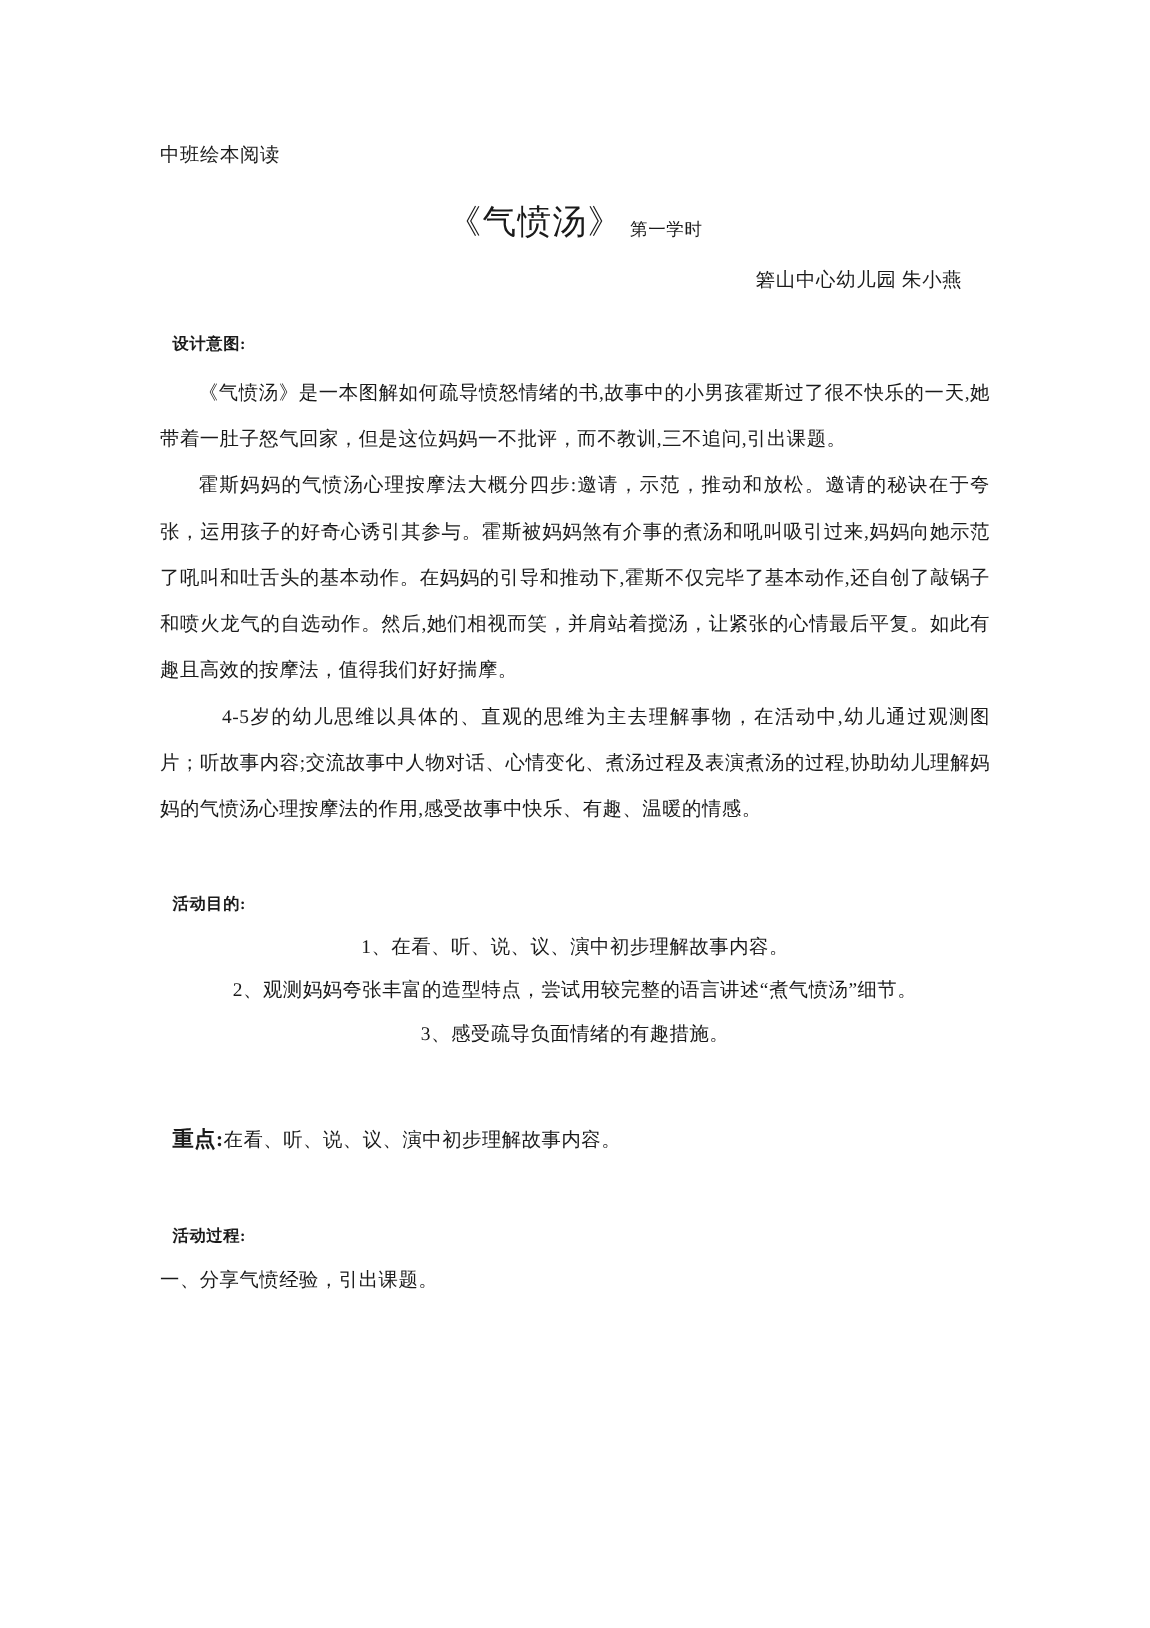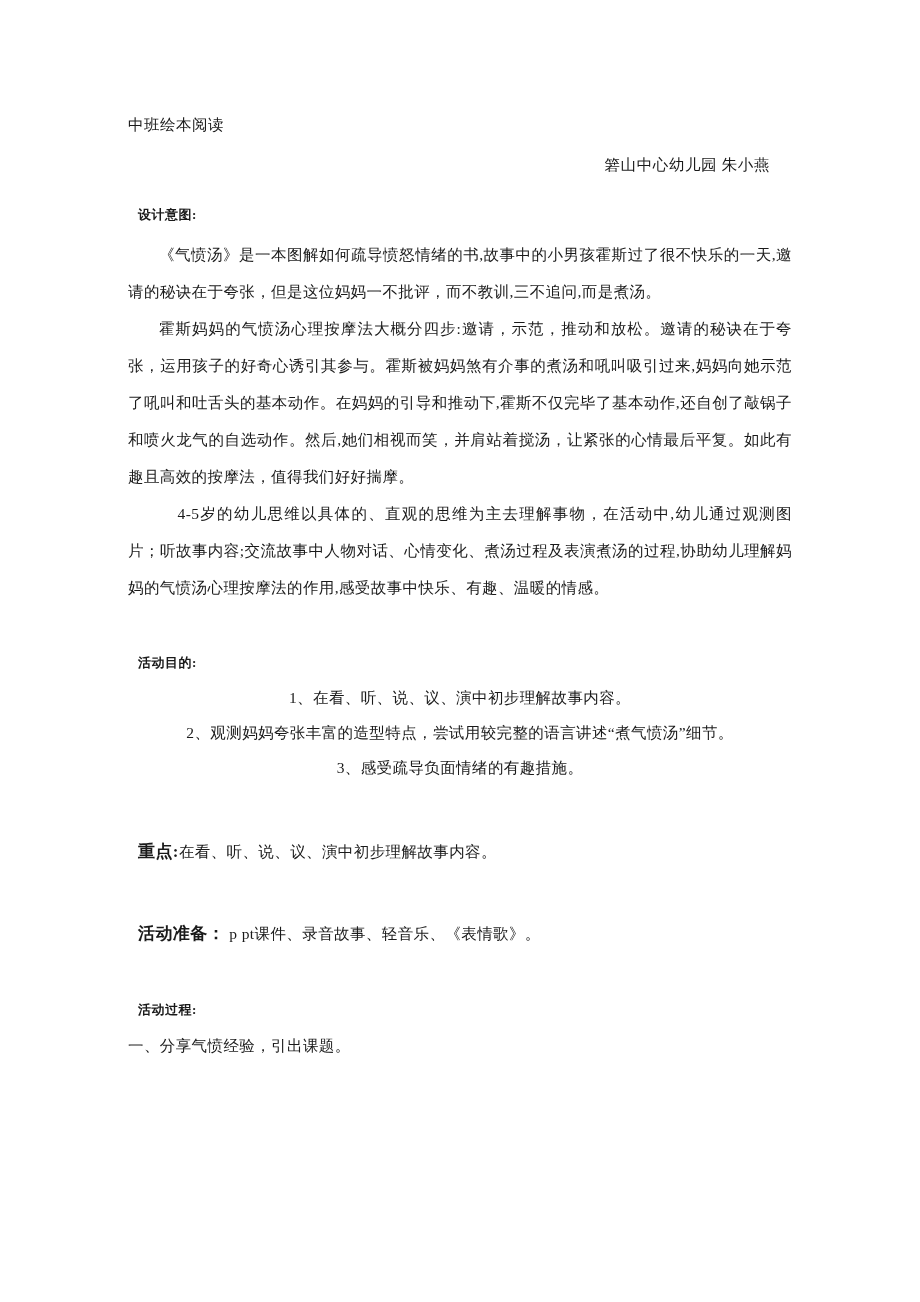--- a/index.html
+++ b/index.html
@@ -133,44 +133,44 @@
   }
 </style>
 </head>
 <body>
 
 <div class="page">
   <div class="content">
 
     <p class="doc-kicker">中班绘本阅读</p>
 
+    <p class="title-row">
+      <span class="title-main">《气愤汤》</span><span class="title-sub">第一学时</span>
+    </p>
 
     <p class="byline">箬山中心幼儿园 朱小燕</p>
 
     <h2 class="section-heading h-design">设计意图:</h2>
 
-    <p class="para indent2 p-first">《气愤汤》是一本图解如何疏导愤怒情绪的书,故事中的小男孩霍斯过了很不快乐的一天,邀请的秘诀在于夸张，但是这位妈妈一不批评，而不教训,三不追问,而是煮汤。</p>
+    <p class="para indent2 p-first">《气愤汤》是一本图解如何疏导愤怒情绪的书,故事中的小男孩霍斯过了很不快乐的一天,她带着一肚子怒气回家，但是这位妈妈一不批评，而不教训,三不追问,引出课题。</p>
     <p class="para indent2">霍斯妈妈的气愤汤心理按摩法大概分四步:邀请，示范，推动和放松。邀请的秘诀在于夸张，运用孩子的好奇心诱引其参与。霍斯被妈妈煞有介事的煮汤和吼叫吸引过来,妈妈向她示范了吼叫和吐舌头的基本动作。在妈妈的引导和推动下,霍斯不仅完毕了基本动作,还自创了敲锅子和喷火龙气的自选动作。然后,她们相视而笑，并肩站着搅汤，让紧张的心情最后平复。如此有趣且高效的按摩法，值得我们好好揣摩。</p>
     <p class="para indent3">4-5岁的幼儿思维以具体的、直观的思维为主去理解事物，在活动中,幼儿通过观测图片；听故事内容;交流故事中人物对话、心情变化、煮汤过程及表演煮汤的过程,协助幼儿理解妈妈的气愤汤心理按摩法的作用,感受故事中快乐、有趣、温暖的情感。</p>
 
     <h2 class="section-heading h-aims">活动目的:</h2>
 
     <ul class="aim-list">
       <li class="aim-item">1、在看、听、说、议、演中初步理解故事内容。</li>
       <li class="aim-item">2、观测妈妈夸张丰富的造型特点，尝试用较完整的语言讲述“煮气愤汤”细节。</li>
       <li class="aim-item">3、感受疏导负面情绪的有趣措施。</li>
     </ul>
 
     <p class="label-line gap-key">
       <span class="lbl">重点:</span><span class="val">在看、听、说、议、演中初步理解故事内容。</span>
     </p>
 
 
-    <p class="label-line gap-prep">
-      <span class="lbl">活动准备：</span><span class="val"> p pt课件、录音故事、轻音乐、《表情歌》。</span>
-    </p>
 
     <h2 class="section-heading h-process gap-proc">活动过程:</h2>
 
     <p class="proc-step">一、分享气愤经验，引出课题。</p>
 
   </div>
 </div>
 
 </body></html>

